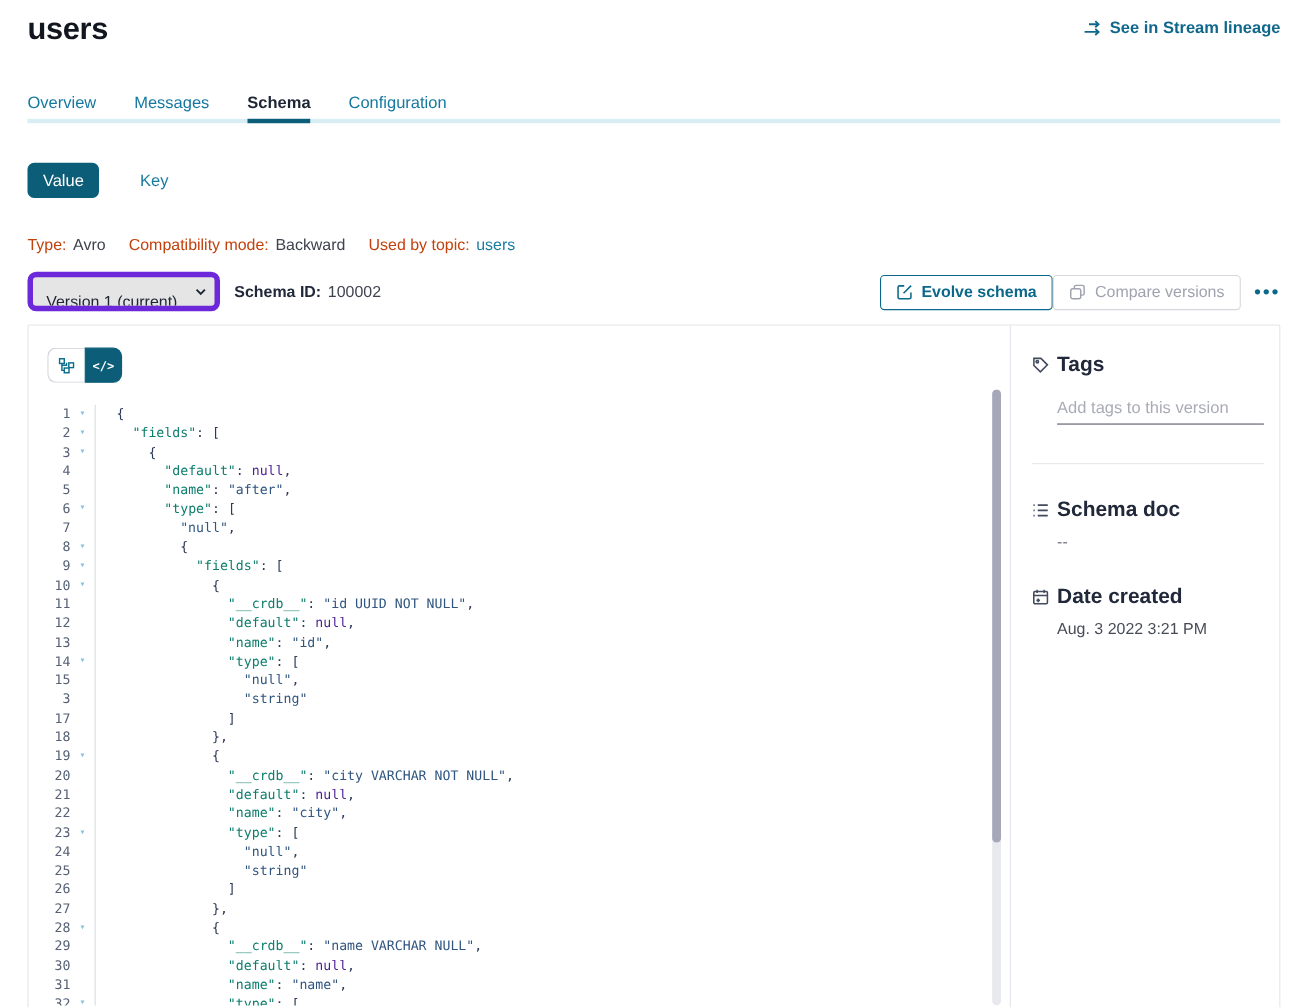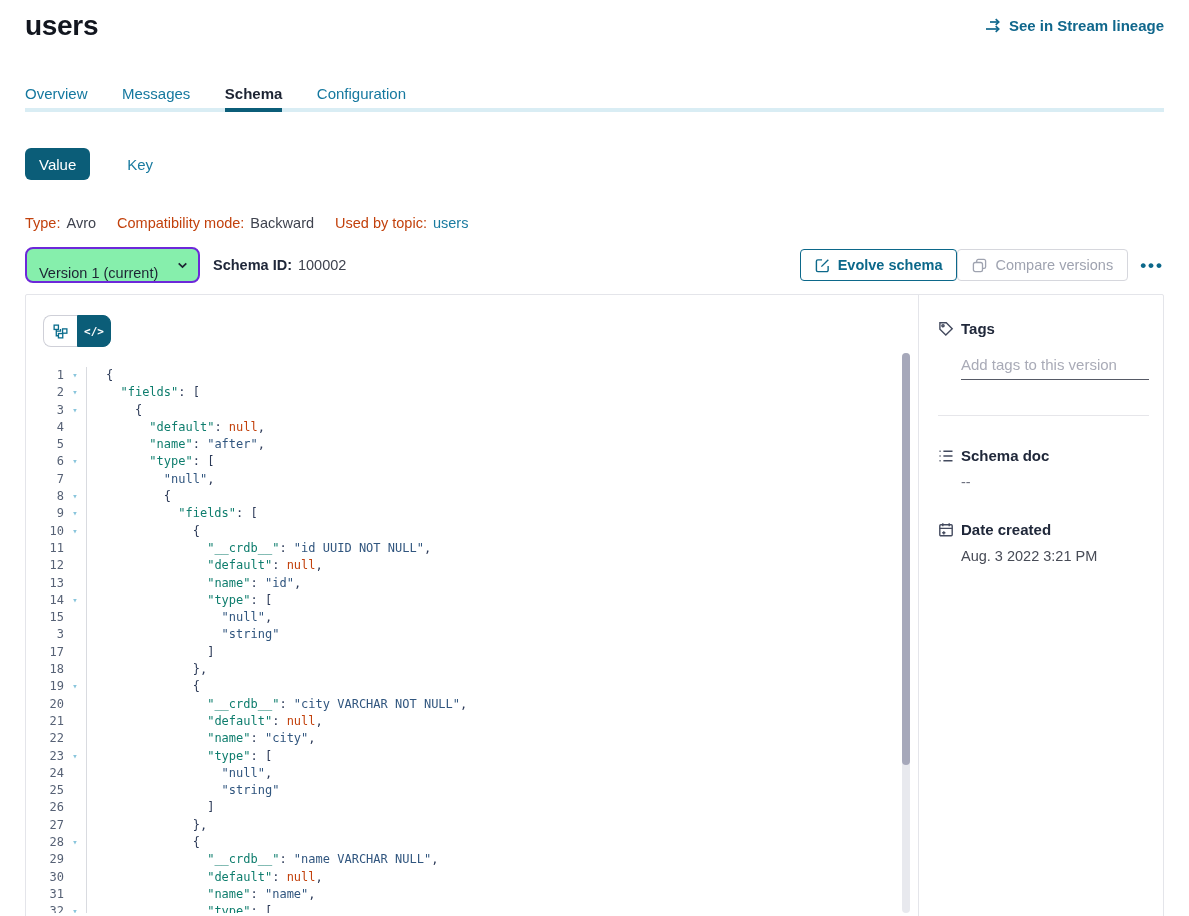--- a/index.html
+++ b/index.html
@@ -26,21 +26,21 @@
 
   
   .meta { display:flex; gap:21px; margin:35px 25px 0 25px; font-size:14.5px; color:#3f434f; }
   .meta .pair { display:flex; gap:6px; }
   .meta .lbl { font-weight:400; color:#c2410c; }
   .meta .val.link { color:#1a7ba0; cursor:pointer; }
 
   
   .ver-row { display:flex; align-items:center; margin:16px 25px 0 25px; }
   .sel-wrap { position:relative; }
-  select.version { appearance:none; -webkit-appearance:none; width:175px; height:36px; border:2px solid #6d28d9; border-radius:8px; background:#86efac; font-family:inherit; font-size:14.5px; color:#1d2433; padding:15px 30px 0 12px; cursor:pointer; }
+  select.version { appearance:none; -webkit-appearance:none; width:175px; height:36px; border:5px solid #6d28d9; border-radius:8px; background:#e5e5e5; font-family:inherit; font-size:14.5px; color:#1d2433; padding:15px 30px 0 12px; cursor:pointer; }
   .sel-wrap svg { position:absolute; right:11px; top:12px; pointer-events:none; }
   .schema-id { display:flex; gap:6px; margin-left:13px; font-size:14.5px; color:#3f434f; }
   .schema-id .lbl { font-weight:700; color:#20283a; }
   .spacer { flex:1; }
   .btn { display:flex; align-items:center; gap:8px; height:32px; border-radius:4px; background:#fff; font-family:inherit; font-size:14.5px; padding:0 14px; cursor:pointer; }
   .btn.compare { border:1px solid #d6d7dd; color:#9fa3b0; font-weight:500; }
   .btn.evolve { border:1px solid #0c688a; color:#0c688a; font-weight:600; margin-left:19px; }
   .more { margin-left:12px; color:#0c688a; font-size:17px; font-weight:700; letter-spacing:2px; background:none; border:none; cursor:pointer; line-height:1; }
 
   
@@ -52,28 +52,28 @@
   .tbtn.code { background:#0b5d78; border:1px solid #0b5d78; border-radius:0 8px 8px 0; color:#fff; font-family:"DejaVu Sans Mono", monospace; font-size:11px; font-weight:700; }
 
   .code-area { position:relative; margin-top:6px; padding-top:14px; height:560px; overflow:hidden; }
   .cl { display:flex; height:17.3px; font-family:"DejaVu Sans Mono", monospace; font-size:12px; line-height:17.3px; }
   .ln { width:38px; text-align:right; color:#566175; flex:none; }
   .fold { width:22px; text-align:center; color:#88c5dc; font-size:9px; flex:none; cursor:pointer; }
   .ct { border-left:1px solid #d9dbe0; padding-left:19px; white-space:pre; flex:1; min-width:0; }
   .tk-p { color:#2c3a58; }
   .tk-k { color:#0e7d6d; }
   .tk-s { color:#31567f; }
-  .tk-n { color:#c2410c; }
+  .tk-n { color:#4c1d95; }
 
   .sb-track { position:absolute; top:0; right:8px; width:8px; bottom:0; background:#e8e9ee; border-radius:4px; }
   .sb-thumb { position:absolute; top:0; left:0; width:8px; height:412px; background:#a6a8ba; border-radius:4px; cursor:pointer; }
 
   
   .sidebar { width:245px; flex:none; border-left:1px solid #e4e5ea; padding:25px 12px 0 19px; }
-  .sec-head { display:flex; align-items:center; gap:7px; font-size:15px; font-weight:700; color:#20283a; }
+  .sec-head { display:flex; align-items:center; gap:7px; font-size:19px; font-weight:700; color:#20283a; }
   .sec-head svg { flex:none; color:#434a5e; }
   .tags-input-wrap { margin:19px 2px 0 23px; }
   .tags-input { width:100%; border:none; border-bottom:1px solid #565a66; font-family:inherit; font-size:15px; padding:0 0 6px 0; color:#1d2433; outline:none; background:transparent; }
   .tags-input::placeholder { color:#a9abb7; }
   .sb-divider { border:none; border-top:1px solid #e6e6ea; margin:35px 2px 0 0; }
   .sec { margin-top:31px; }
   .sec-val { margin:10px 0 0 23px; font-size:14.5px; color:#474b56; }
   .sec-val.dim { color:#6e7280; }
 </style>
 </head>

